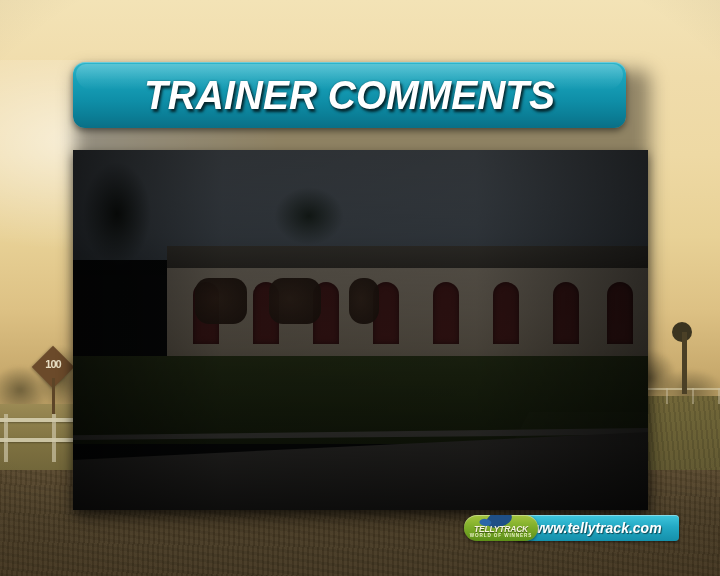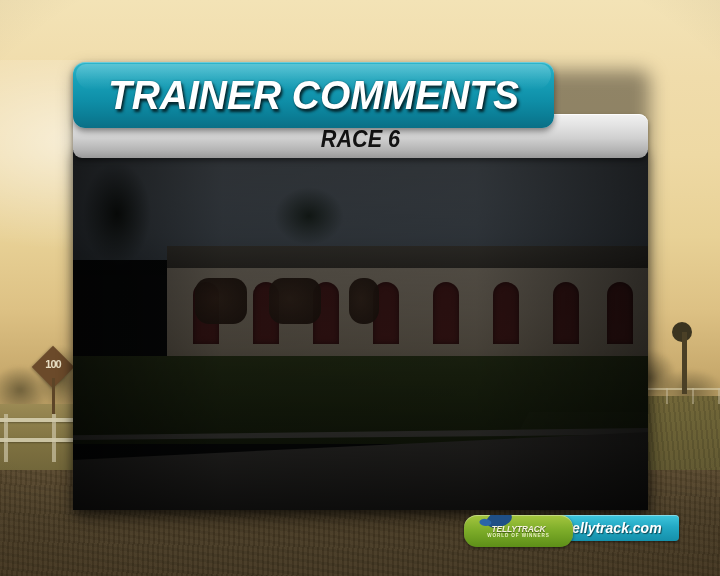--- a/index.html
+++ b/index.html
@@ -96,21 +96,21 @@
   
   #panel{
     position:absolute;left:73px;top:62px;width:575px;height:448px;
   }
   .panel-shadow{
     position:absolute;left:2px;top:8px;width:575px;height:448px;
     background:rgba(0,0,0,.40);filter:blur(9px);border-radius:10px;
   }
 
   .title-bar{
-    position:absolute;left:0;top:0;width:481px;height:66px;
+    position:absolute;left:0;top:0;width:553px;height:66px;
     border-radius:12px;
     background:linear-gradient(180deg,#2fb6cb 0%,#17a0b8 28%,#0f8fa8 58%,#0b7e96 82%,#0a6f86 100%);
     box-shadow:0 3px 6px rgba(0,0,0,.45), inset 0 1px 0 rgba(255,255,255,.30);
     z-index:4;
   }
   .title-bar .gloss{
     position:absolute;left:3px;top:2px;right:3px;height:26px;border-radius:11px 11px 18px 18px;
     background:linear-gradient(180deg,rgba(255,255,255,.22),rgba(255,255,255,0));
     pointer-events:none;
   }
@@ -202,25 +202,24 @@
     background:linear-gradient(180deg,#3fc6dd 0%,#23a9c4 45%,#1590ab 100%);
     box-shadow:0 1px 3px rgba(0,0,0,.55), inset 0 1px 0 rgba(255,255,255,.35);
     display:flex;align-items:center;justify-content:center;
   }
   .tt-url span{
     font-family:"Liberation Sans","DejaVu Sans",sans-serif;
     font-style:italic;font-weight:bold;font-size:14px;color:#ffffff;
     text-shadow:1px 1px 1px rgba(0,0,0,.55);
   }
   .tt-oval{
-    position:absolute;left:0;top:0;width:74px;height:32px;border-radius:13px;
+    position:absolute;left:0;top:0;width:74px;height:26px;border-radius:13px;
     background:linear-gradient(180deg,#a5c63f 0%,#7fae2a 45%,#5d8f18 100%);
     box-shadow:0 1px 3px rgba(0,0,0,.5), inset 0 1px 0 rgba(255,255,255,.35);
     overflow:hidden;
-    padding-left:35px;
   }
   .tt-bird{
     position:absolute;left:22px;top:-4px;width:26px;height:16px;
     background:#1f4f86;border-radius:60% 40% 50% 40%;
     transform:rotate(-12deg);
   }
   .tt-bird:after{
     content:"";position:absolute;left:-7px;top:5px;width:12px;height:7px;
     background:#2a66a8;border-radius:50%;transform:rotate(18deg);
   }
@@ -303,23 +302,20 @@
     <div class="ph-lawn"></div>
     <div class="ph-grassr"></div>
     <div class="ph-kerb"></div>
     <div class="ph-road"></div>
     <div class="ph-dark"></div>
 
     <div class="comments">
     </div>
   </div>
 
-  <div class="sub-bar">
-    <div class="sub-text">RACE 6</div>
-  </div>
 
   <div class="title-bar">
     <div class="gloss"></div>
     <div class="title-text">TRAINER COMMENTS</div>
   </div>
 </div>
 
 <div id="tt">
   <div class="tt-url">
     <span>www.tellytrack.com</span>

